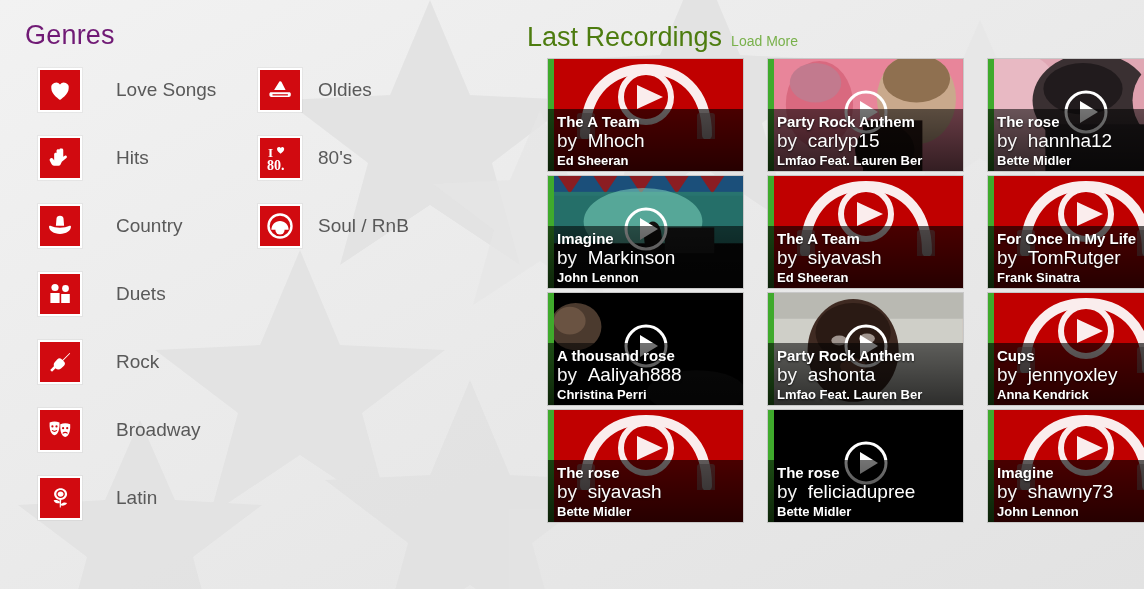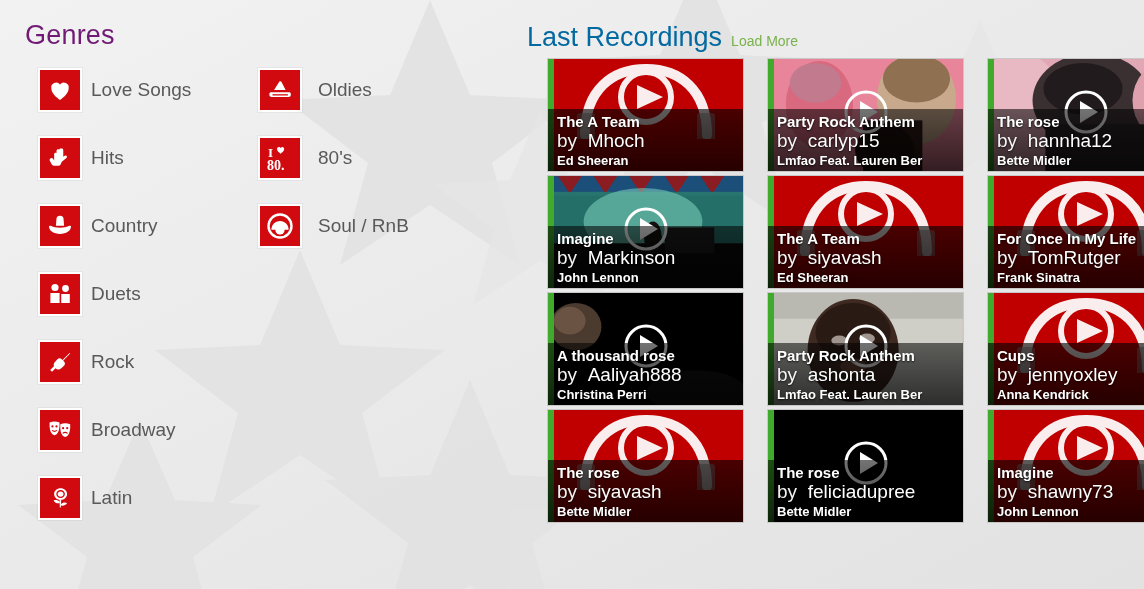--- a/index.html
+++ b/index.html
@@ -55,21 +55,21 @@
     background: #d10a10;
     border: 2px solid #ffffff;
     flex: 0 0 auto;
     display: flex;
     align-items: center;
     justify-content: center;
     box-shadow: 0 0 0 1px rgba(0,0,0,.04);
   }
   .genre-tile svg { display: block; }
   .genre-label {
-    margin-left: 9px;
+    margin-left: 34px;
     font-size: 19px;
     color: #595959;
     white-space: nowrap;
   }
   .genre-col.col-2 .genre-label { margin-left: 16px; }
 
   
   #recordings-pane {
     position: absolute;
     left: 520px; top: 0;
@@ -79,21 +79,21 @@
   #recordings-header {
     position: absolute;
     left: 7px; top: 22px;
     display: flex;
     align-items: baseline;
     white-space: nowrap;
   }
   #recordings-title {
     font-size: 27px;
     font-weight: 400;
-    color: #0369a1;
+    color: #4d7c0f;
   }
   #load-more {
     margin-left: 9px;
     font-size: 14px;
     color: #79b14b;
     cursor: pointer;
   }
 
   #tile-grid {
     position: absolute;

